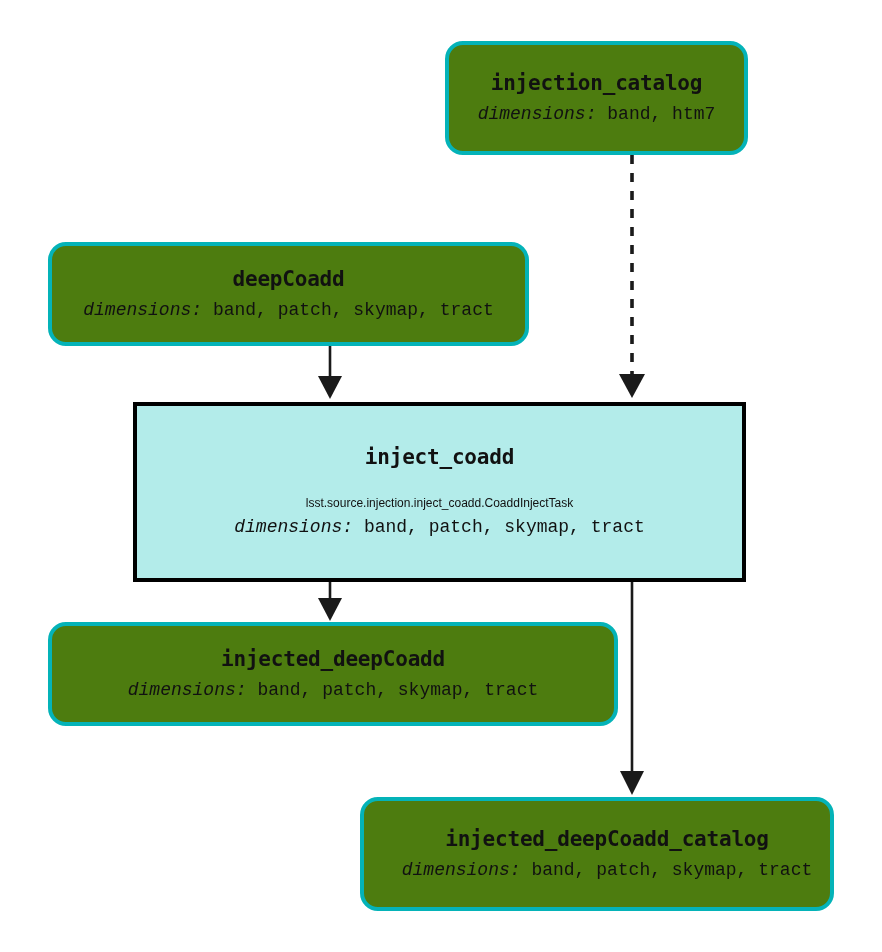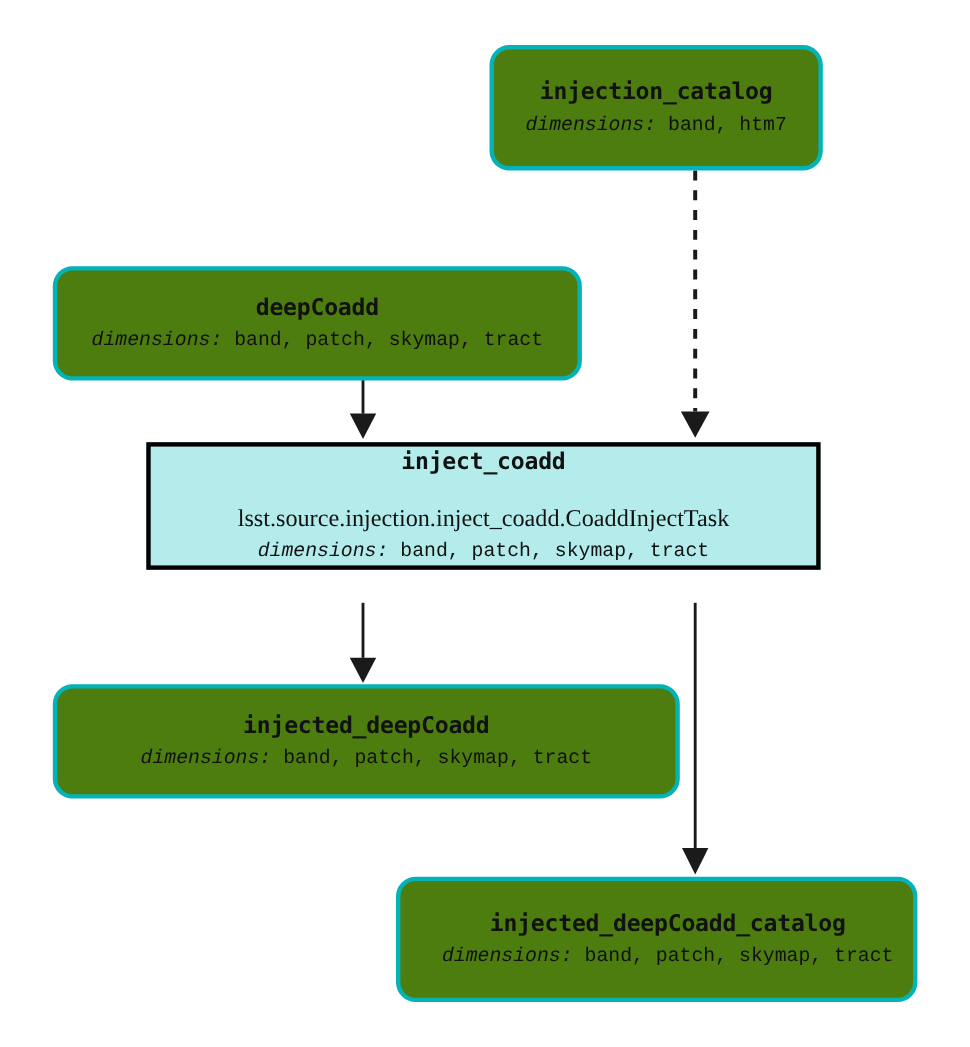--- a/index.html
+++ b/index.html
@@ -57,23 +57,23 @@
     font-family: "DejaVu Sans Mono", "Liberation Mono", monospace;
     font-weight: bold;
     font-size: 21px;
     color: #111111;
     line-height: 1.15;
     letter-spacing: -0.2px;
     white-space: nowrap;
   }
 
   .node-class {
-    font-family: Liberation Serif, serif;
+    font-family: Liberation Sans, sans-serif;
     font-weight: normal;
-    font-size: 22px;
+    font-size: 12px;
     color: #111111;
     line-height: 1.2;
     margin-top: 26px;
     white-space: nowrap;
   }
 
   .node-dims {
     font-family: Liberation Mono, monospace;
     font-size: 18px;
     color: #111111;
@@ -87,21 +87,21 @@
     font-style: italic;
     font-weight: normal;
   }
   .dims-val {
     font-style: normal;
   }
 
   
   #node-injection_catalog          { left: 445px; top: 41px;  width: 303px; height: 114px; }
   #node-deepCoadd                  { left: 48px;  top: 242px; width: 481px; height: 104px; }
-  #node-inject_coadd               { left: 133px; top: 402px; width: 613px; height: 116px; }
+  #node-inject_coadd               { left: 133px; top: 402px; width: 613px; height: 180px; }
   #node-injected_deepCoadd         { left: 48px;  top: 622px; width: 570px; height: 104px; }
   #node-injected_deepCoadd_catalog { left: 360px; top: 797px; width: 474px; height: 114px; padding-left: 20px; }
 </style>
 </head>
 <body>
 
 <div id="graph">
 
   <svg id="edge-layer" width="882" height="952" viewBox="0 0 882 952" xmlns="http://www.w3.org/2000/svg">
     <defs>

